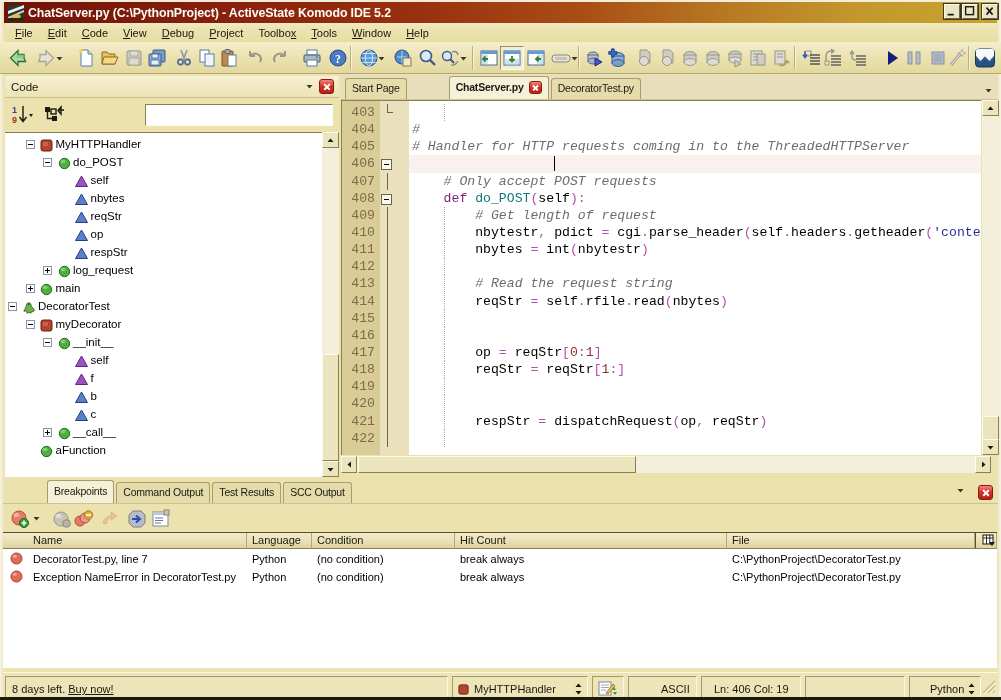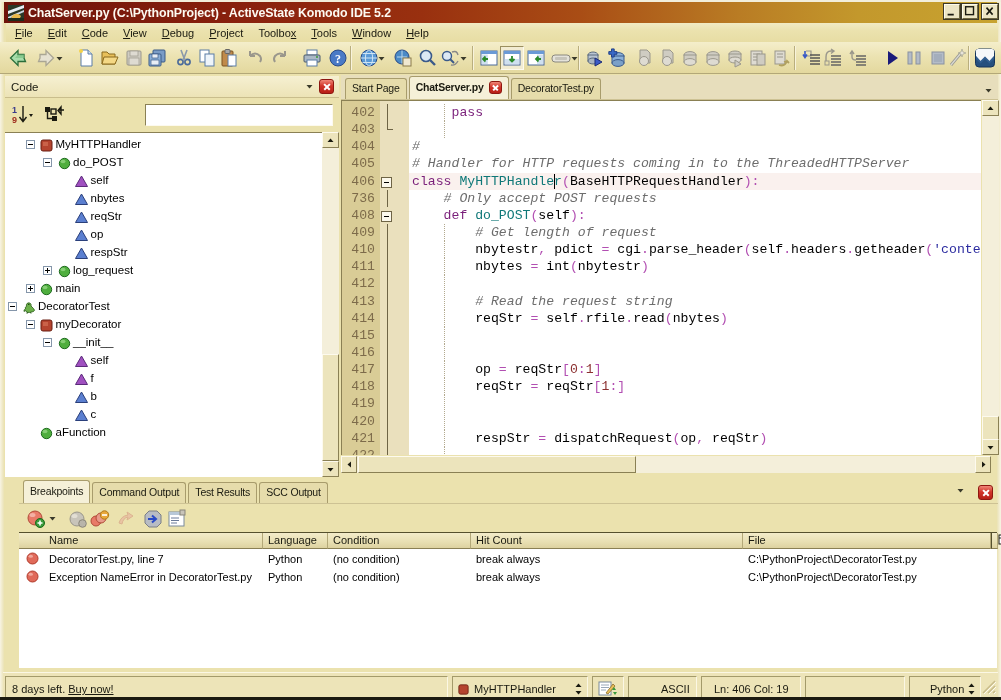--- a/index.html
+++ b/index.html
@@ -53,21 +53,21 @@
 
 .sbv { position:absolute; background:#f4efda; }
 .sbtn { position:absolute; background:#ece4bc; border:1px solid; border-color:#fdfaee #8a8054 #8a8054 #fdfaee; display:flex; align-items:center; justify-content:center; }
 .sthumb { position:absolute; background:#ece4bc; border:1px solid; border-color:#fdfaee #8a8054 #8a8054 #fdfaee; }
 
 .editor { position:absolute; left:341px; top:75px; width:657px; height:404px; }
 .tabstrip { position:absolute; left:0; right:0; top:0; height:25px; background:#e7debc;
   border-bottom:1px solid #cdc294; display:flex; align-items:flex-end; padding-left:4px; }
 .tab { height:21px; font-size:10.5px; letter-spacing:-0.2px; color:#1a1a10; background:#e6dcab; border:1px solid #a89c6c;
   border-bottom:none; border-radius:3px 3px 0 0; padding:3px 6px 0 6px; margin-right:2px; white-space:nowrap; }
-.tab.active { height:23px; background:#f5f0d8; font-weight:bold; padding-top:4px; display:flex; align-items:flex-start; gap:5px; }
+.tab.active { height:23px; background:#f5f0d8; font-weight:bold; padding-top:4px; display:flex; align-items:flex-start; gap:5px;margin-left:40px; }
 .redx { width:13px; height:13px; border-radius:3px; background:linear-gradient(180deg,#f08878 0%, #d1352a 45%, #b81f16 100%); border:1px solid #8e1710; position:relative; flex:none; }
 .redx::before, .redx::after { content:""; position:absolute; left:2.4px; top:5px; width:7px; height:1.6px; background:#fff; }
 .redx::before { transform:rotate(45deg); } .redx::after { transform:rotate(-45deg); }
 .redx.big { width:15px; height:15px; }
 .redx.big::before, .redx.big::after { left:3px; top:6px; width:8px; height:1.8px; }
 .hdd { display:inline-flex; align-items:center; justify-content:center; }
 .lpt { position:absolute; top:5px; width:24px; height:22px; display:flex; align-items:center; }
 .bpt { position:absolute; top:3px; width:22px; height:22px; display:flex; align-items:center; }
 .tabdd { position:absolute; right:3px; top:8px; width:14px; height:14px; display:flex; align-items:center; justify-content:center; }
 .code-area { position:absolute; left:0; top:25px; right:17px; bottom:24px; background:#fff; overflow:hidden; border:1px solid #8a8054; border-right:none; border-bottom:none; }
@@ -80,21 +80,21 @@
 .cl.cur .hl { position:absolute; left:67px; right:0; top:0; bottom:0; background:#faf1ee; }
 .tok-kw { color:#7a1f7a; } .tok-name { color:#0f7878; } .tok-com { color:#6d6d6d; font-style:italic; }
 .tok-str { color:#2b2ba0; } .tok-op { color:#b24fb2; } .tok-num { color:#8b3030; }
 .guide { position:absolute; top:0; bottom:0; width:1px; background-image:linear-gradient(#b2a98e 1px, transparent 1px); background-size:1px 2px; }
 .caret { position:absolute; top:1px; width:1px; height:15px; background:#000; }
 .foldbox { position:absolute; left:39px; top:4px; width:11px; height:11px; background:#fbf8ec; border:1px solid #6e6446; }
 .foldbox i { position:absolute; left:2px; right:2px; top:4px; height:1px; background:#000; }
 .foldline { position:absolute; left:45px; top:0; bottom:0; width:1px; background:#6e6446; }
 .foldend { position:absolute; left:45px; top:0; height:9px; width:6px; border-left:1px solid #6e6446; border-bottom:1px solid #6e6446; }
 
-.bottompanel { position:absolute; left:19px; right:3px; top:481px; height:187px; }
+.bottompanel { position:absolute; left:3px; right:3px; top:481px; height:187px; }
 .bp-tabs { position:absolute; left:0; right:0; top:0; height:23px; display:flex; align-items:flex-end; padding-left:4px; border-bottom:1px solid #cdc294; }
 .bp-toolbar { position:absolute; left:0; right:0; top:24px; height:27px; display:flex; align-items:center; padding-left:4px; }
 .bp-table { position:absolute; left:0; right:1px; top:51px; bottom:0; background:#fff; border-top:1px solid #55502e; }
 .th { position:absolute; top:0; height:16px; background:linear-gradient(180deg,#f3ecca 0%, #e8dfb2 60%, #ddd2a0 100%);
   border-right:1px solid #b3a878; border-bottom:1px solid #8a8054; font-size:11px; color:#1a1a10; padding:1px 0 0 5px; }
 .trow { position:absolute; left:0; right:0; height:18px; font-size:11px; color:#000; }
 .trow span { position:absolute; top:3px; }
 
 .statusbar { position:absolute; left:3px; right:3px; top:672px; height:25px; background:#ede4b8; border-top:1px solid #fbf7e4; }
 .ssec { position:absolute; top:3px; height:26px; border:1px solid; border-color:#a39a6a #fbf7e4 #fbf7e4 #a39a6a; font-size:11px; color:#1a1a10; display:flex; align-items:center; }
@@ -662,20 +662,31 @@
             </svg></span>
           <span class="lbl" style="left:85.5px">b</span>
         </div>
         <div class="treerow">
           <span class="ticn" style="left:70px"><svg viewBox="0 0 13 13">
               <polygon points="6.5,1 12.5,11.5 0.5,11.5" fill="#5b7fd0" stroke="#2a3f7a"></polygon>
             </svg></span>
           <span class="lbl" style="left:85.5px">c</span>
         </div>
         <div class="treerow">
+          <span class="exp plus" style="left: 38px;">
+            <i></i>
+            <b></b>
+          </span>
+          <span class="ticn" style="left:52.5px"><svg viewBox="0 0 13 13">
+              <circle cx="6.5" cy="6.5" r="5.2" fill="#4fae3e" stroke="#1f6b1f"></circle>
+              <ellipse cx="5" cy="4.5" rx="2.5" ry="1.8" fill="#8fd47f" opacity="0.85"></ellipse>
+            </svg></span>
+          <span class="lbl" style="left:68px">__call__</span>
+        </div>
+        <div class="treerow">
           <span class="ticn" style="left:35px"><svg viewBox="0 0 13 13">
               <circle cx="6.5" cy="6.5" r="5.2" fill="#4fae3e" stroke="#1f6b1f"></circle>
               <ellipse cx="5" cy="4.5" rx="2.5" ry="1.8" fill="#8fd47f" opacity="0.85"></ellipse>
             </svg></span>
           <span class="lbl" style="left:50.5px">aFunction</span>
         </div>
       </div>
     <div class="sbv" style="left:318px;top:57px;width:17px;bottom:2px">
       <div class="sbtn" style="left:0;top:0;width:17px;height:16px">
           <svg width="7" height="5" viewBox="0 0 7 5">
@@ -702,26 +713,25 @@
       </div>
     <div class="tabdd">
         <svg width="7" height="5" viewBox="0 0 7 5">
           <path d="M0.5 1 L3.5 4.5 L6.5 1 Z" fill="#3a3a2a"></path>
         </svg>
       </div>
     <div class="code-area">
       <div class="margin-num"></div>
       <div class="margin-fold"></div>
       <div class="codelines" id="codelines">
-          <div class="cl"><span class="num">402</span><span class="foldline"></span><span class="guide" style="left:calc(70px + 4ch)"></span><span class="txt"><span class="">     </span><span class="tok-kw">pass</span></span></div>
           <div class="cl"><span class="num">403</span><span class="foldend"></span><span class="guide" style="left:calc(70px + 4ch)"></span><span class="txt"></span></div>
           <div class="cl"><span class="num">404</span><span class="txt"><span class="tok-com">#</span></span></div>
           <div class="cl"><span class="num">405</span><span class="txt"><span class="tok-com"># Handler for HTTP requests coming in to the ThreadedHTTPServer</span></span></div>
-          <div class="cl cur"><span class="hl"></span><span class="num">406</span><span class="foldbox"><i></i></span><span class="txt"><span class="tok-kw">class</span><span class="tok-name"> MyHTTPHandler</span><span class="tok-op">(</span><span class="">BaseHTTPRequestHandler</span><span class="tok-op">):</span></span><span class="caret" style="left:calc(70px + 18ch)"></span></div>
-          <div class="cl"><span class="num">736</span><span class="foldline"></span><span class="txt"><span class="">    </span><span class="tok-com"># Only accept POST requests</span></span></div>
+          <div class="cl cur"><span class="hl"></span><span class="num">406</span><span class="foldbox"><i></i></span><span class="caret" style="left:calc(70px + 18ch)"></span></div>
+          <div class="cl"><span class="num">407</span><span class="foldline"></span><span class="txt"><span class="">    </span><span class="tok-com"># Only accept POST requests</span></span></div>
           <div class="cl"><span class="num">408</span><span class="foldbox"><i></i></span><span class="txt"><span class="">    </span><span class="tok-kw">def</span><span class=""> </span><span class="tok-name">do_POST</span><span class="tok-op">(</span><span class="">self</span><span class="tok-op">):</span></span></div>
           <div class="cl"><span class="num">409</span><span class="foldline"></span><span class="guide" style="left:calc(70px + 4ch)"></span><span class="txt"><span class="">        </span><span class="tok-com"># Get length of request</span></span></div>
           <div class="cl"><span class="num">410</span><span class="foldline"></span><span class="guide" style="left:calc(70px + 4ch)"></span><span class="txt"><span class="">        nbytestr</span><span class="tok-op">,</span><span class=""> pdict </span><span class="tok-op">=</span><span class=""> cgi</span><span class="tok-op">.</span><span class="">parse_header</span><span class="tok-op">(</span><span class="">self</span><span class="tok-op">.</span><span class="">headers</span><span class="tok-op">.</span><span class="">getheader</span><span class="tok-op">(</span><span class="tok-str">'conte</span></span></div>
           <div class="cl"><span class="num">411</span><span class="foldline"></span><span class="guide" style="left:calc(70px + 4ch)"></span><span class="txt"><span class="">        nbytes </span><span class="tok-op">=</span><span class=""> int</span><span class="tok-op">(</span><span class="">nbytestr</span><span class="tok-op">)</span></span></div>
           <div class="cl"><span class="num">412</span><span class="foldline"></span><span class="guide" style="left:calc(70px + 4ch)"></span><span class="txt"></span></div>
           <div class="cl"><span class="num">413</span><span class="foldline"></span><span class="guide" style="left:calc(70px + 4ch)"></span><span class="txt"><span class="">        </span><span class="tok-com"># Read the request string</span></span></div>
           <div class="cl"><span class="num">414</span><span class="foldline"></span><span class="guide" style="left:calc(70px + 4ch)"></span><span class="txt"><span class="">        reqStr </span><span class="tok-op">=</span><span class=""> self</span><span class="tok-op">.</span><span class="">rfile</span><span class="tok-op">.</span><span class="">read</span><span class="tok-op">(</span><span class="">nbytes</span><span class="tok-op">)</span></span></div>
           <div class="cl"><span class="num">415</span><span class="foldline"></span><span class="guide" style="left:calc(70px + 4ch)"></span><span class="txt"></span></div>
           <div class="cl"><span class="num">416</span><span class="foldline"></span><span class="guide" style="left:calc(70px + 4ch)"></span><span class="txt"><span class="">        </span></span></div>
           <div class="cl"><span class="num">417</span><span class="foldline"></span><span class="guide" style="left:calc(70px + 4ch)"></span><span class="txt"><span class="">        op </span><span class="tok-op">=</span><span class=""> reqStr</span><span class="tok-op">[</span><span class="tok-num">0</span><span class="tok-op">:</span><span class="tok-num">1</span><span class="tok-op">]</span></span></div>

